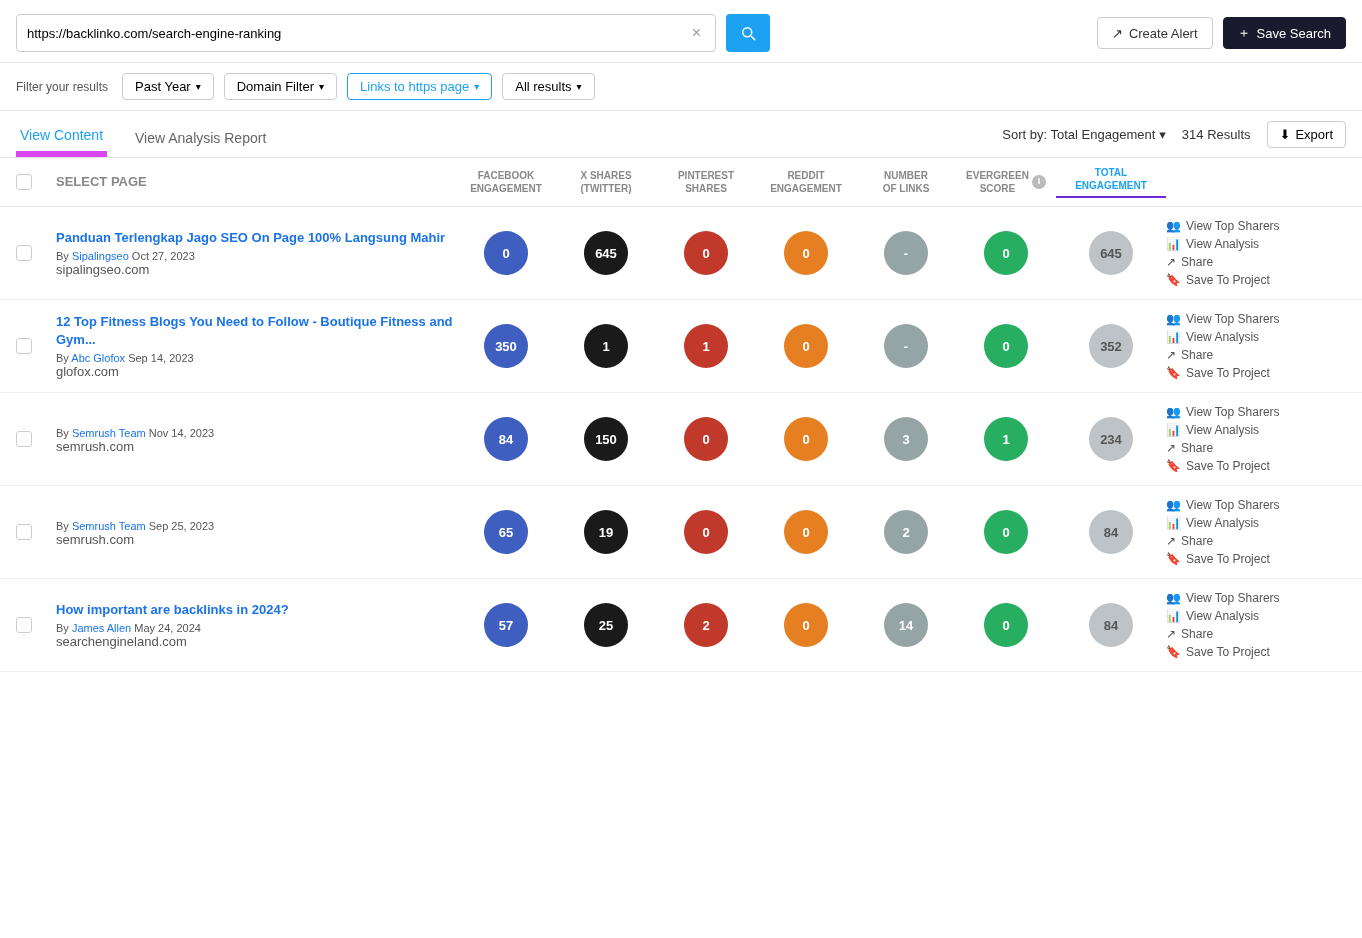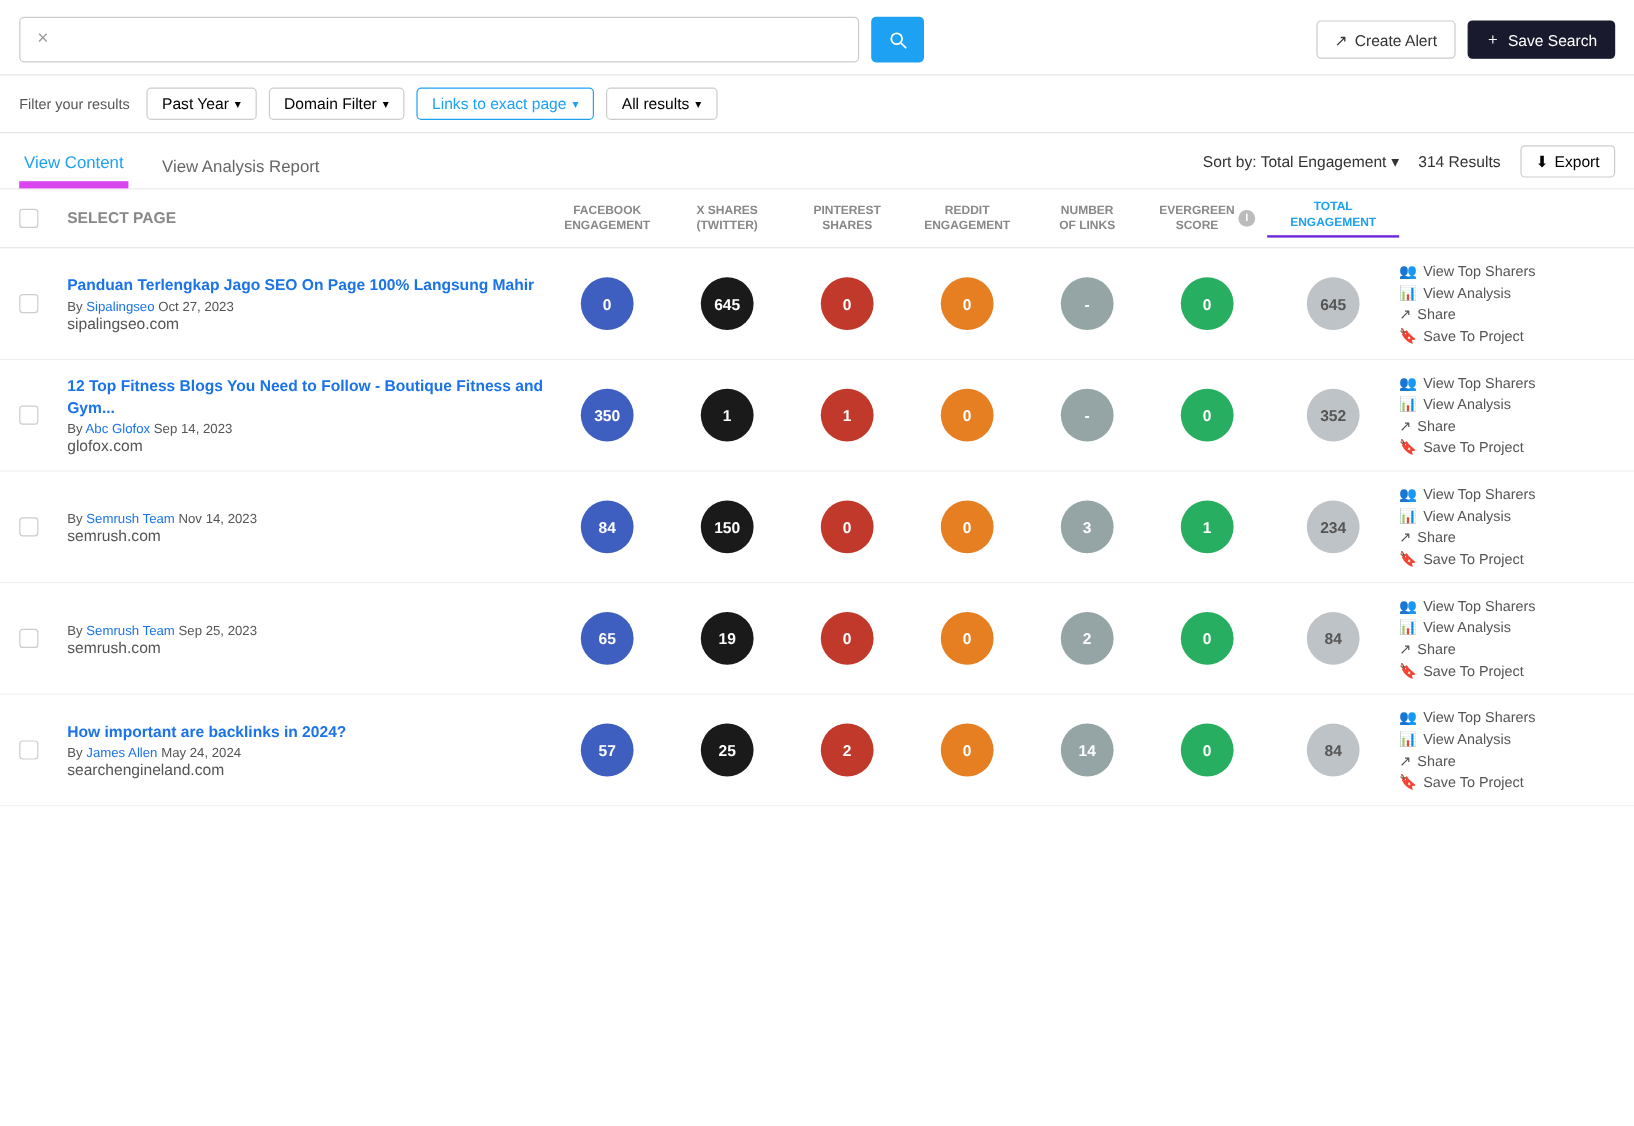--- a/index.html
+++ b/index.html
@@ -57,20 +57,21 @@
     .action-link { display: flex; align-items: center; gap: 5px; font-size: 12px; color: #555; cursor: pointer; }
 
     .select-page-wrap { display: flex; align-items: center; gap: 6px; font-size: 13px; }
   </style>
 </head>
 <body>
 
 <div class="top-bar">
   <div class="search-row">
     <div class="search-input-wrap">
+      <input class="search-input" type="text" value="https://backlinko.com/search-engine-ranking" style="">
       <button class="clear-btn">×</button>
     </div>
     <button class="search-btn">
       <svg viewBox="0 0 24 24">
           <path d="M21 21l-4.35-4.35M17 11A6 6 0 1 1 5 11a6 6 0 0 1 12 0z" stroke="white" stroke-width="2" fill="none" stroke-linecap="round"></path>
         </svg>
     </button>
     <div class="right-actions">
       <button class="action-btn">
         <span>↗</span>
@@ -88,21 +89,21 @@
   <span class="filter-label">Filter your results</span>
   <button class="filter-btn">
     <span>Past Year</span>
     <span class="chevron">▾</span>
   </button>
   <button class="filter-btn">
     <span>Domain Filter</span>
     <span class="chevron">▾</span>
   </button>
   <button class="filter-btn active">
-    <span>Links to exact page</span>
+    <span>Links to https page</span>
     <span class="chevron">▾</span>
   </button>
   <button class="filter-btn">
     <span>All results</span>
     <span class="chevron">▾</span>
   </button>
 </div>
 
 <div class="tabs-row">
   <a class="tab active">View Content</a>

